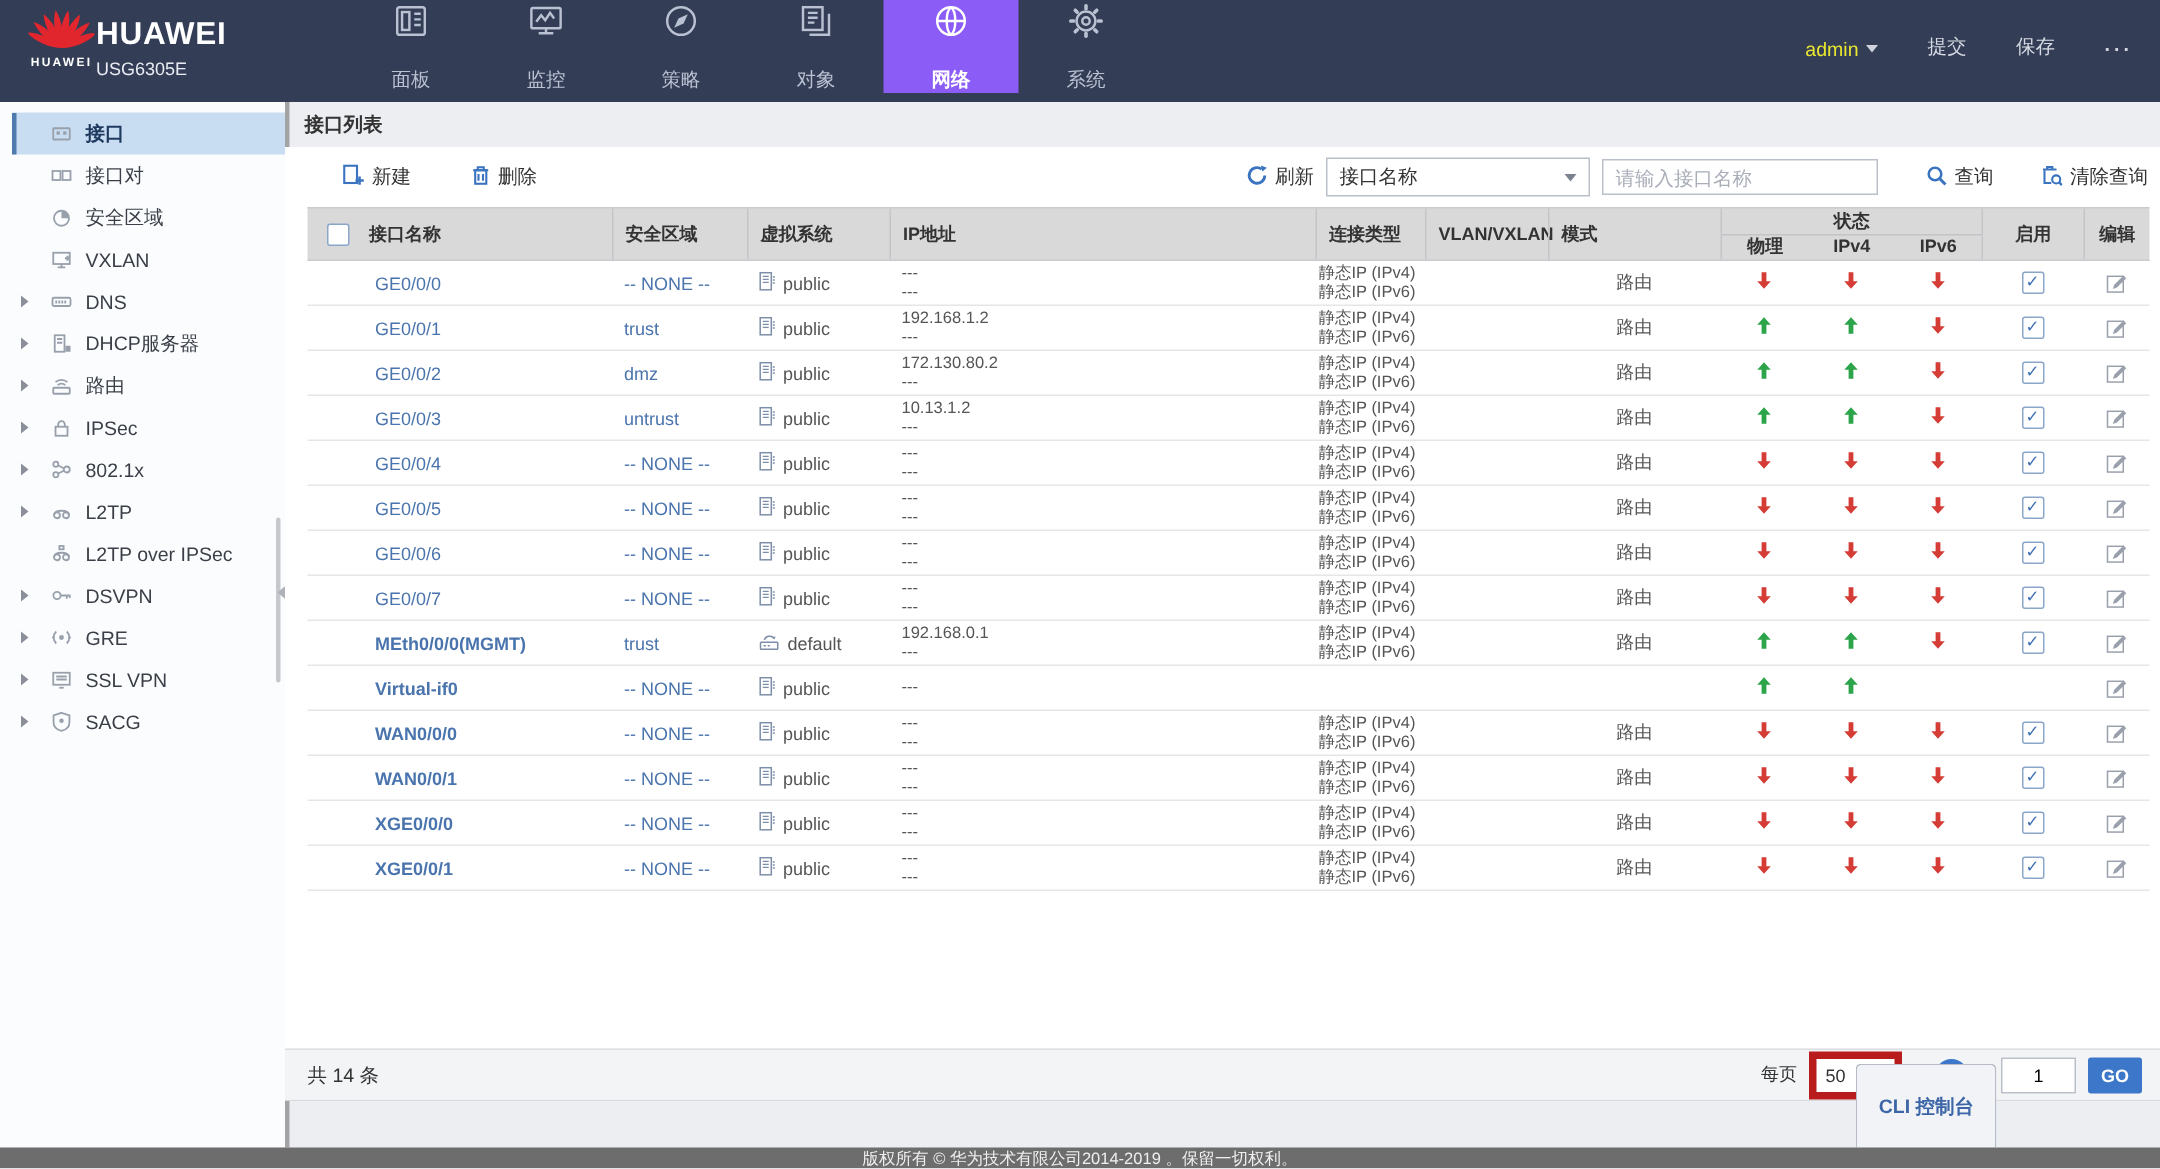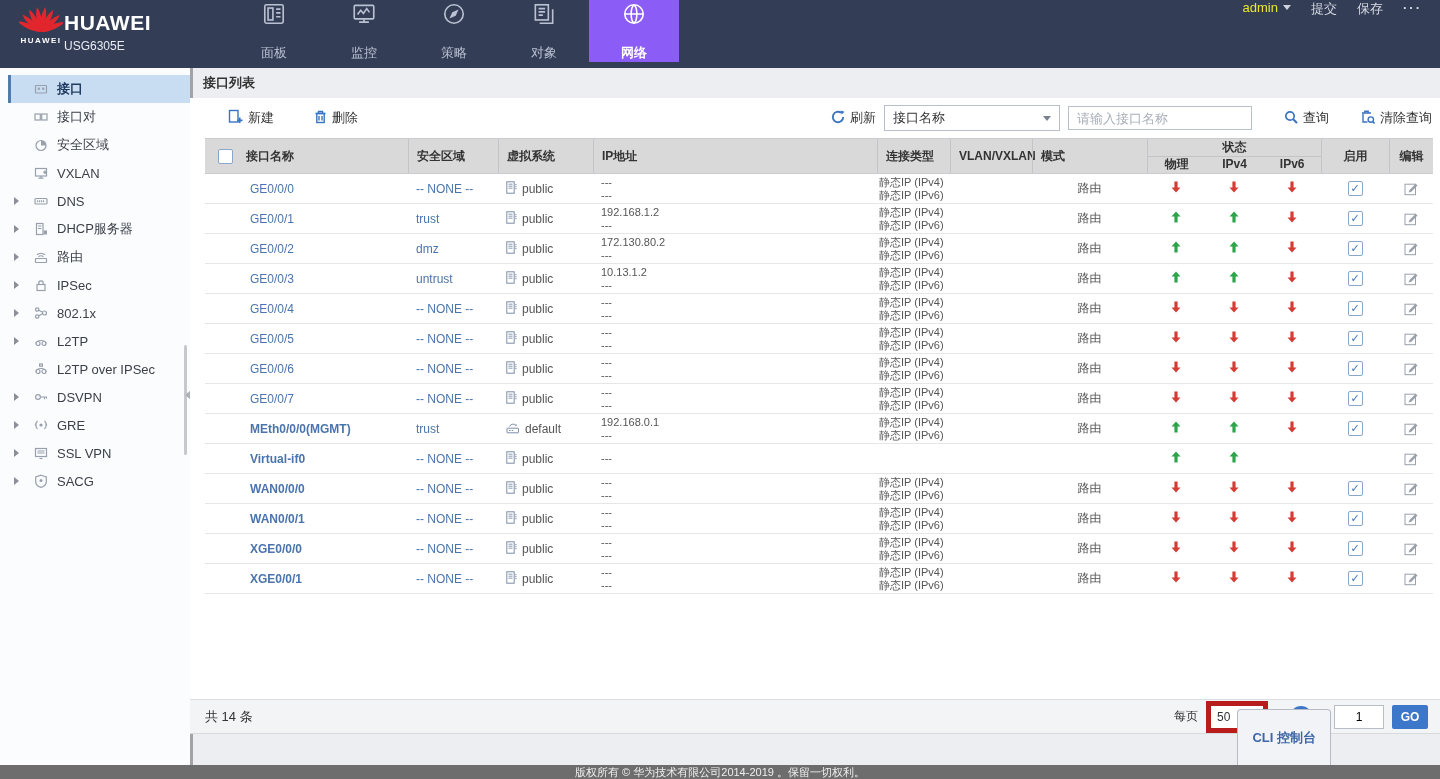--- a/index.html
+++ b/index.html
@@ -9,21 +9,21 @@
   
   .topnav{position:absolute;top:0;left:0;right:0;height:68px;background:#333d55;}
   .logo-wrap{position:absolute;left:12px;top:4px;width:58px;text-align:center;}
   .logo-caption{color:#fff;font-size:8px;font-weight:bold;letter-spacing:1.5px;margin-top:-2px;}
   .brand{position:absolute;left:64px;top:11px;color:#fff;}
   .brand-name{font-size:21px;font-weight:bold;letter-spacing:.5px;}
   .brand-model{font-size:12px;margin-top:4px;color:#e9ecf3;}
   .nav-items{position:absolute;left:229px;top:0;height:62px;display:flex;}
   .nav-item{width:90px;height:62px;display:flex;flex-direction:column;align-items:center;justify-content:center;gap:14px;color:#b9c1d2;font-size:13px;cursor:pointer;}
   .nav-item.active{background:#8b5cf6;color:#fff;font-weight:bold;}
-  .nav-right{position:absolute;right:18px;top:0;height:40px;display:flex;align-items:flex-start;gap:20px;color:#d7dbe4;font-size:13px;margin-left:24px;}
+  .nav-right{position:absolute;right:18px;top:0;height:40px;display:flex;align-items:flex-end;gap:33px;color:#d7dbe4;font-size:13px;margin-left:24px;}
   .user{color:#e9e72e;display:flex;align-items:center;gap:5px;cursor:pointer;}
   .caret-sm{width:0;height:0;border-left:4px solid transparent;border-right:4px solid transparent;border-top:5px solid #cfd4de;}
   .nav-link{cursor:pointer;}
   .more-dots{letter-spacing:2px;cursor:pointer;font-weight:bold;}
 
   
   .sidebar{position:absolute;top:68px;left:0;width:190px;bottom:14px;background:#fbfcfe;border-right:3px solid #a3a3a3;}
   .sidebar-items{padding:7px 0 0 8px;}
   .sitem{height:28px;display:flex;align-items:center;cursor:pointer;color:#3a3f47;font-size:13px;position:relative;}
   .sitem.sel{background:#c9ddf2;box-shadow:inset 3px 0 0 #4f7cae;color:#1f3a5f;font-weight:bold;}
@@ -141,20 +141,35 @@
             </svg></span>
           <span>对象</span>
         </div>
         <div class="nav-item active">
           <span><svg width="26" height="26" viewBox="0 0 24 24">
               <circle cx="12" cy="12" r="8.5" stroke="#ffffff" fill="none" stroke-width="1.5"></circle>
               <path d="M12 3.5c3.5 2.5 3.5 14.5 0 17M12 3.5c-3.5 2.5-3.5 14.5 0 17M3.5 12h17" stroke="#ffffff" fill="none" stroke-width="1.5"></path>
             </svg></span>
           <span>网络</span>
         </div>
+        <div class="nav-item">
+          <span><svg width="26" height="26" viewBox="0 0 24 24">
+              <rect x="10.9" y="1.6" width="2.2" height="3.8" rx="1" transform="rotate(0 12 12)" fill="#b9c1d2"></rect>
+              <rect x="10.9" y="1.6" width="2.2" height="3.8" rx="1" transform="rotate(45 12 12)" fill="#b9c1d2"></rect>
+              <rect x="10.9" y="1.6" width="2.2" height="3.8" rx="1" transform="rotate(90 12 12)" fill="#b9c1d2"></rect>
+              <rect x="10.9" y="1.6" width="2.2" height="3.8" rx="1" transform="rotate(135 12 12)" fill="#b9c1d2"></rect>
+              <rect x="10.9" y="1.6" width="2.2" height="3.8" rx="1" transform="rotate(180 12 12)" fill="#b9c1d2"></rect>
+              <rect x="10.9" y="1.6" width="2.2" height="3.8" rx="1" transform="rotate(225 12 12)" fill="#b9c1d2"></rect>
+              <rect x="10.9" y="1.6" width="2.2" height="3.8" rx="1" transform="rotate(270 12 12)" fill="#b9c1d2"></rect>
+              <rect x="10.9" y="1.6" width="2.2" height="3.8" rx="1" transform="rotate(315 12 12)" fill="#b9c1d2"></rect>
+              <circle cx="12" cy="12" r="5.8" stroke="#b9c1d2" fill="none" stroke-width="1.5"></circle>
+              <circle cx="12" cy="12" r="2.3" stroke="#b9c1d2" fill="none" stroke-width="1.5"></circle>
+            </svg></span>
+          <span>系统</span>
+        </div>
       </div>
     <div class="nav-right">
       <span class="user">
         <span>admin</span>
         <span class="caret-sm"></span>
       </span>
       <span class="nav-link">提交</span>
       <span class="nav-link">保存</span>
       <span class="more-dots">···</span>
     </div>

